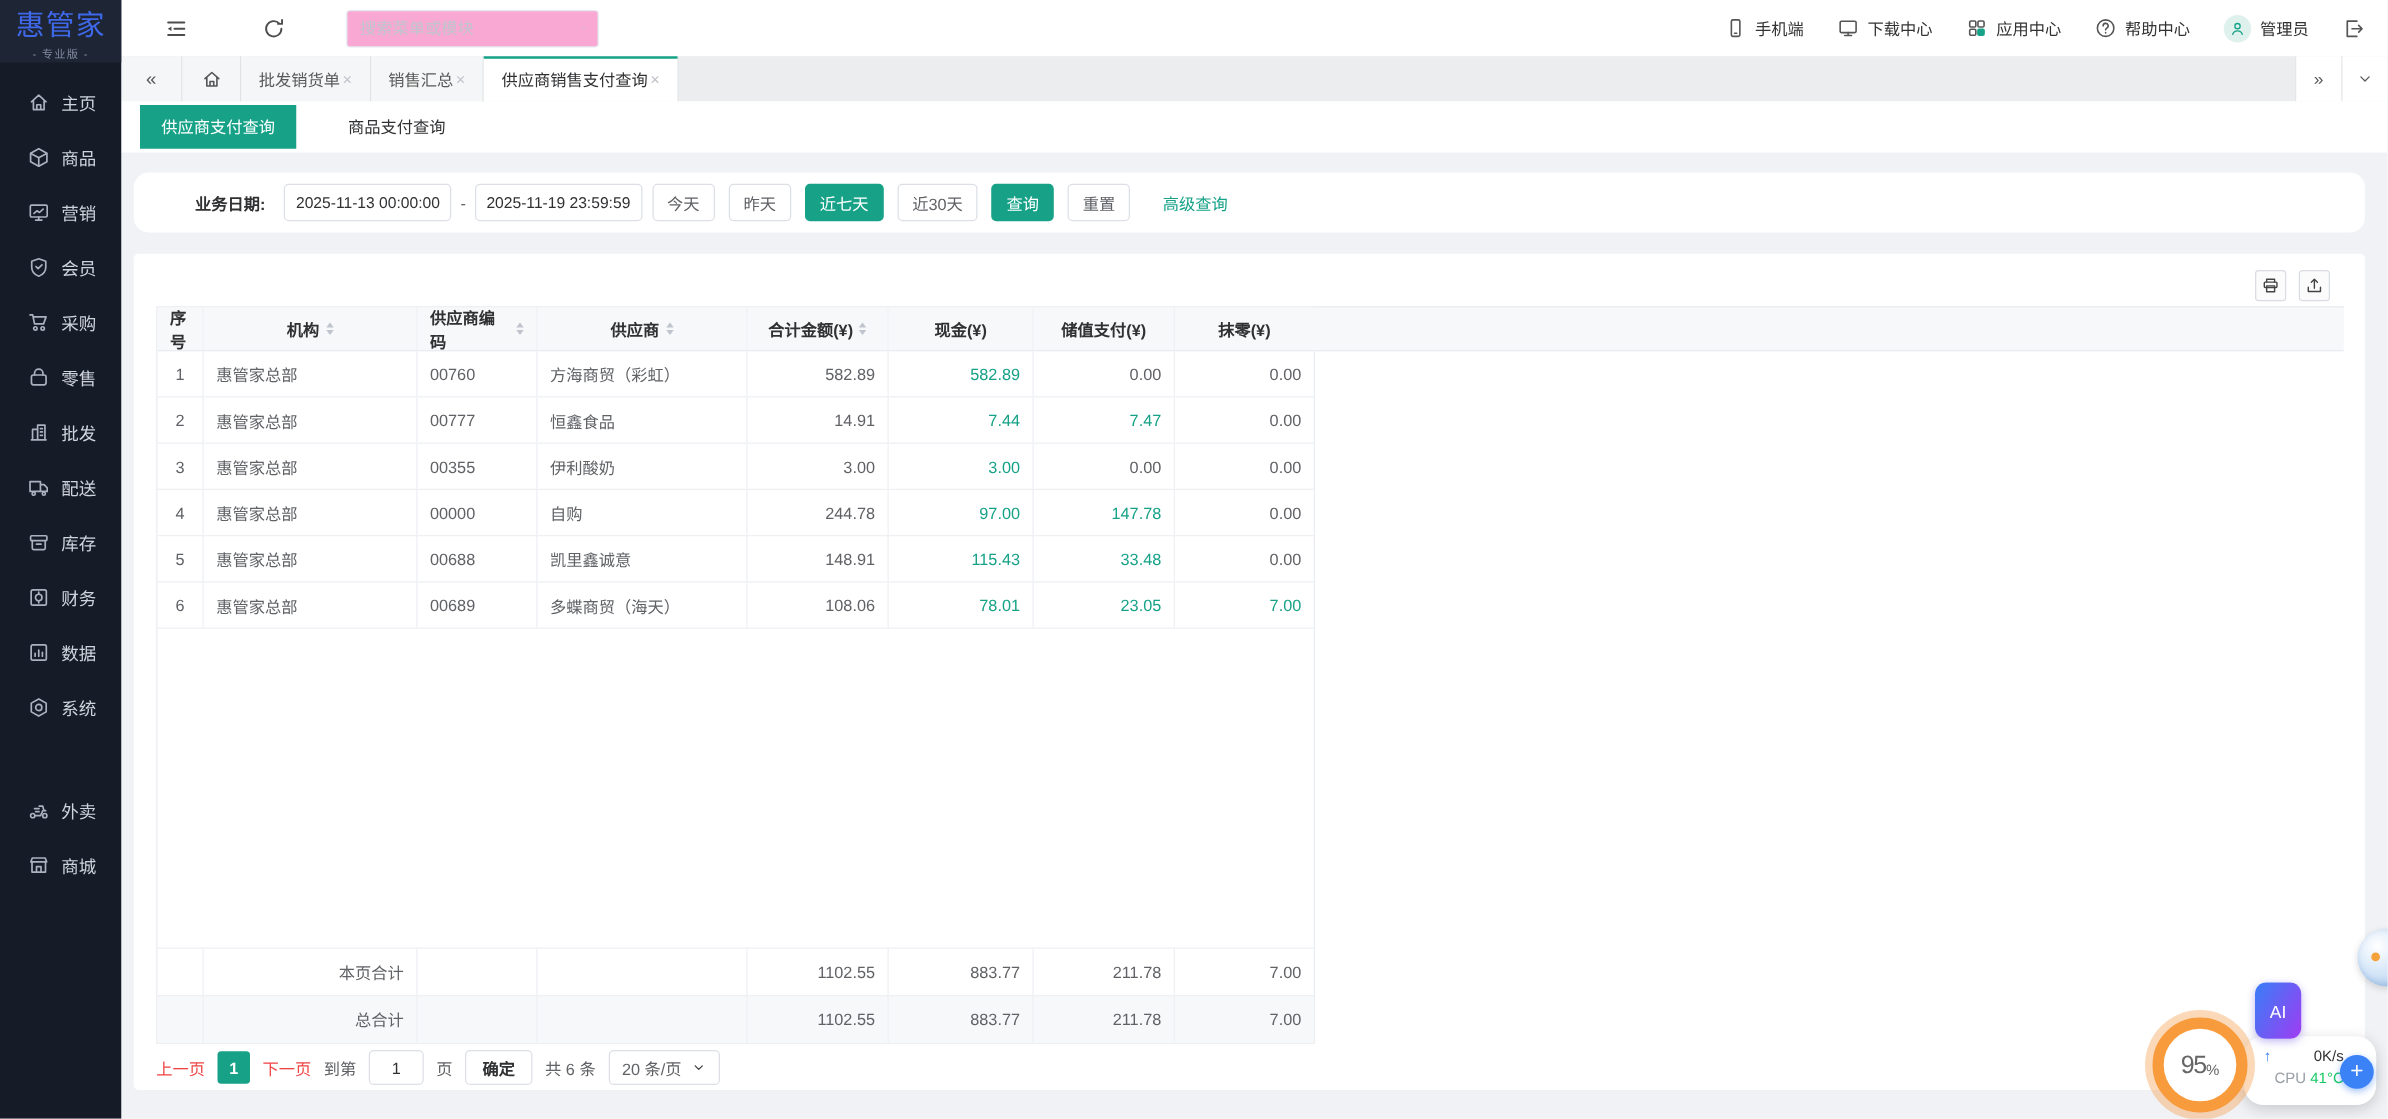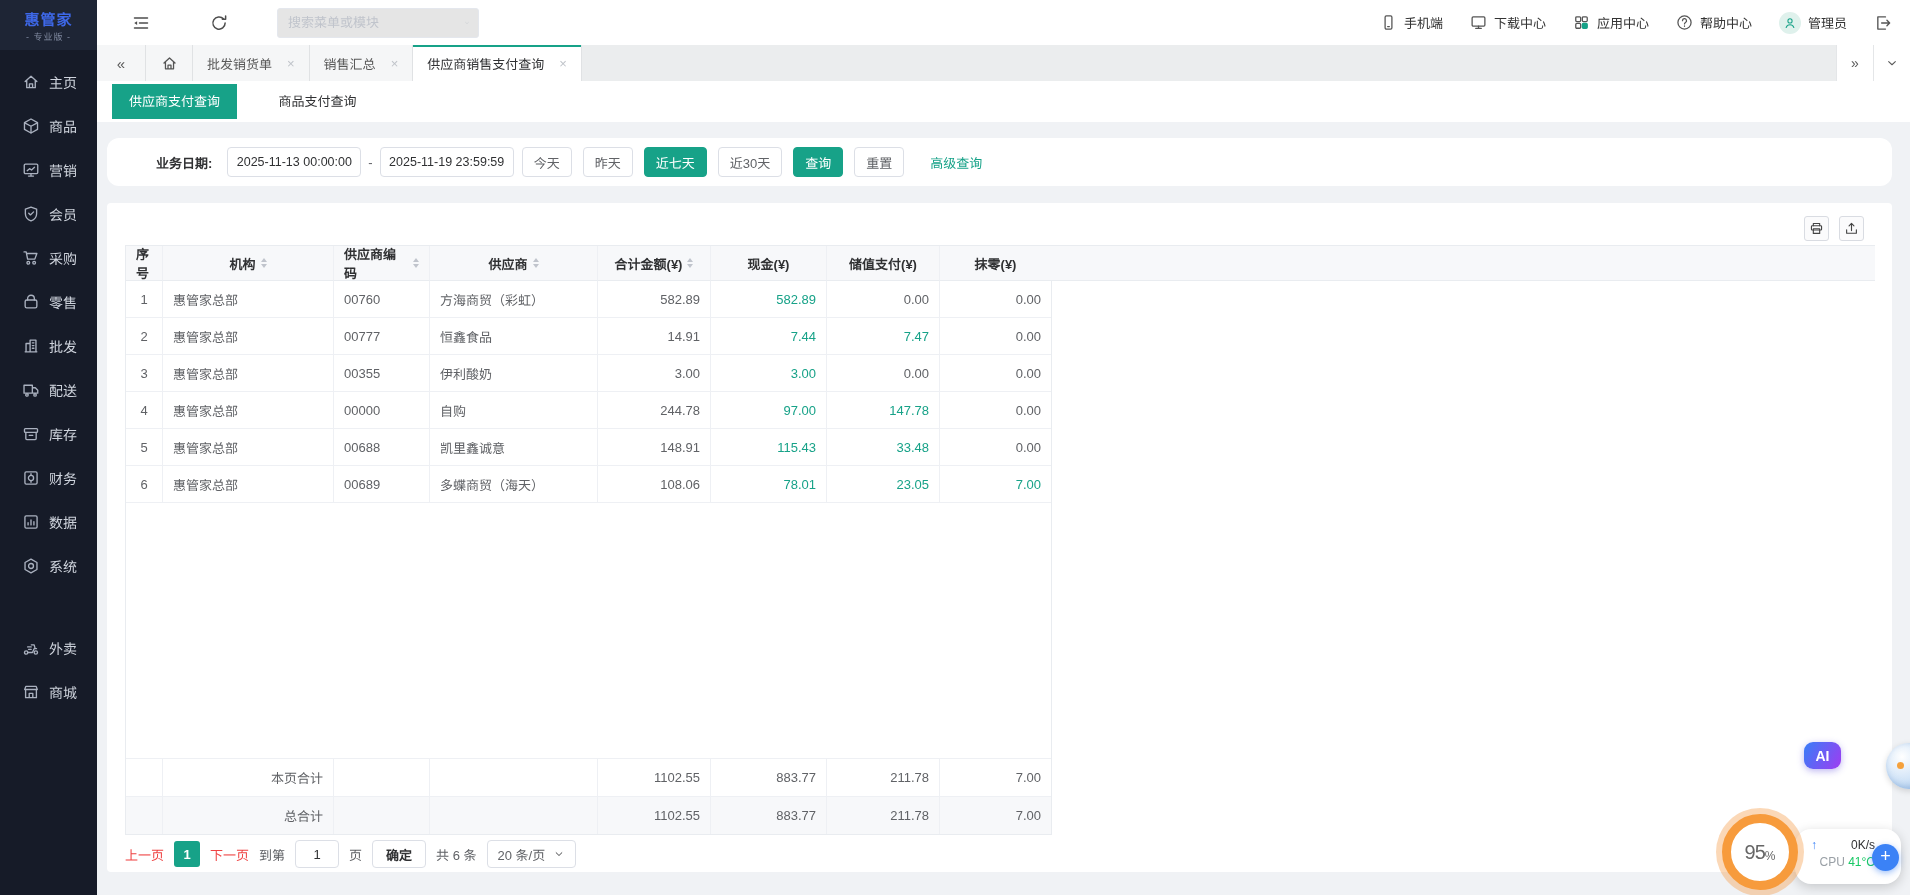--- a/index.html
+++ b/index.html
@@ -4,49 +4,49 @@
 <style>
   *{box-sizing:border-box;margin:0;padding:0}
   html,body{width:1910px;height:895px;overflow:hidden}
   body{font-family:"Liberation Sans","DejaVu Sans",sans-serif;background:#f0f2f5;position:relative;color:#303133}
   .ic{display:inline-flex;align-items:center;justify-content:center}
   .ic svg{display:block}
 
   
   .sidebar{position:absolute;left:0;top:0;width:97px;height:895px;background:#161b28;z-index:5}
   .logo{height:50px;background:#1e2535;display:flex;flex-direction:column;align-items:center;justify-content:center}
-  .logo-name{color:#3e68e8;font-size:15px;font-weight:bold;letter-spacing:1px}
+  .logo-name{color:#3e68e8;font-size:23px;font-weight:normal;letter-spacing:1px}
   .logo-sub{color:#808aa0;font-size:9px;margin-top:1px;letter-spacing:1px}
   .menu{padding-top:10px}
   .side-item{height:44px;display:flex;align-items:center;padding-left:22px;color:#ced3dc;font-size:14px;cursor:pointer}
   .side-item .ic{width:18px;height:18px;margin-right:9px;color:#aab1bf}
   .side-item.gap{margin-top:38px}
 
   
   .main{position:absolute;left:97px;top:0;width:1813px;height:895px}
 
   .topbar{height:45px;background:#fff;display:flex;align-items:center;padding:0 18px 0 34px}
   .tb-icon{width:20px;height:20px;color:#4d4d4d;cursor:pointer}
   .tb-icon.refresh{margin-left:58px}
-  .search-box{margin-left:48px;width:202px;height:30px;border:1px solid #e4e7ed;border-radius:3px;display:flex;align-items:center;padding:0 8px 0 10px;background:#e5e5e5}
+  .search-box{margin-left:48px;width:202px;height:30px;border:1px solid #e4e7ed;border-radius:3px;display:flex;align-items:center;padding:0 8px 0 10px;background:#f9a8d4}
   .search-box input{border:none;outline:none;flex:1;font-size:13px;color:#606266;font-family:inherit;background:transparent}
   .search-box input::placeholder{color:#c0c4cc}
   .search-box .ic{color:#c0c4cc}
   .tb-right{margin-left:auto;display:flex;align-items:center;gap:27px}
   .tb-link{display:flex;align-items:center;gap:7px;font-size:13px;color:#333;cursor:pointer}
   .tb-link .ic{width:17px;height:17px;color:#555}
   .user-ic{width:22px;height:22px;border-radius:50%;background:#dff1ec;color:#17a288;display:flex;align-items:center;justify-content:center}
   .user-ic svg{width:14px;height:14px}
   .exit .ic{width:18px;height:18px;color:#555}
 
   
   .tabstrip{height:36px;background:#ebedee;display:flex;align-items:stretch}
   .tab-collapse,.tab-home{width:49px;background:#f5f6f7;border-right:1px solid #e0e2e4;display:flex;align-items:center;justify-content:center;color:#595959;cursor:pointer;font-size:15px}
   .tab-home{width:47px}.tab-home .ic{width:17px;height:17px;color:#555}
-  .tab{display:flex;align-items:center;gap:15px;padding:0 14px;background:#f5f6f7;border-right:1px solid #e0e2e4;font-size:13px;color:#595959;cursor:pointer;position:relative}
+  .tab{display:flex;align-items:center;gap:2px;padding:0 14px;background:#f5f6f7;border-right:1px solid #e0e2e4;font-size:13px;color:#595959;cursor:pointer;position:relative}
   .tab .x{color:#bfc3c9;font-size:13px;cursor:pointer}
   .tab.active{background:#fff;color:#303133}
   .tab.active::before{content:"";position:absolute;left:0;top:0;right:0;height:2px;background:#17a288}
   .strip-right{margin-left:auto;display:flex}
   .strip-btn{width:37px;background:#fff;border-left:1px solid #e4e6e8;display:flex;align-items:center;justify-content:center;color:#595959;font-size:14px;cursor:pointer}
   .strip-btn .ic{width:14px;height:14px}
 
   
   .subtabs{height:41px;background:#fff;display:flex;align-items:center;padding-left:15px;gap:18px}
   .subtab{min-width:125px;height:35px;line-height:35px;text-align:center;font-size:13px;color:#303133;padding:0 12px;cursor:pointer}
@@ -88,21 +88,21 @@
   
   .pager{display:flex;align-items:center;gap:10px;margin-top:5px;font-size:13px;color:#606266}
   .pg-dis{color:#ef4444;cursor:default}
   .pg-cur{width:26px;height:26px;background:#17a288;color:#fff;border-radius:3px;display:flex;align-items:center;justify-content:center;font-weight:bold;cursor:pointer}
   .pg-input{width:44px;height:28px;border:1px solid #dcdfe6;border-radius:4px;text-align:center;font-size:13px;color:#303133;outline:none;font-family:inherit}
   .pg-confirm{height:28px;padding:0 13px;border:1px solid #dcdfe6;border-radius:4px;background:#fff;font-size:13px;font-weight:bold;color:#303133;cursor:pointer;font-family:inherit}
   .pg-size{height:28px;border:1px solid #dcdfe6;border-radius:4px;display:flex;align-items:center;gap:8px;padding:0 10px;cursor:pointer;background:#fff}
   .pg-size .ic{width:12px;height:12px;color:#303133}
 
   
-  .w-ai{position:absolute;left:1804px;top:742px;width:37px;height:27px;border-radius:9px;background:linear-gradient(120deg,#3d7bf7 5%,#9a3ff2 95%);color:#fff;font-weight:bold;font-size:14px;display:flex;align-items:center;justify-content:center;box-shadow:0 2px 7px rgba(90,70,220,.4);cursor:pointer;z-index:9}
+  .w-ai{position:absolute;left:1804px;top:786px;width:37px;height:45px;border-radius:9px;background:linear-gradient(120deg,#3d7bf7 5%,#9a3ff2 95%);color:#fff;font-weight:normal;font-size:14px;display:flex;align-items:center;justify-content:center;box-shadow:0 2px 7px rgba(90,70,220,.4);cursor:pointer;z-index:9}
   .w-ring{position:absolute;left:1722px;top:814px;width:76px;height:76px;border:9px solid #f79b3c;border-radius:50%;background:#fff;box-shadow:0 0 0 6px rgba(246,157,74,.4);display:flex;align-items:center;justify-content:center;color:#666;z-index:10;cursor:pointer}
   .w-ring .num{font-size:20px;letter-spacing:-1px}
   .w-ring .unit{font-size:12px;margin-top:8px}
   .w-pill{position:absolute;left:1795px;top:829px;width:106px;height:55px;background:#fff;border-radius:16px;box-shadow:0 3px 12px rgba(0,0,0,.18);padding:9px 26px 0 16px;font-size:12px;z-index:8}
   .w-pill .l1{display:flex;justify-content:space-between;color:#303133}
   .w-pill .up{color:#3b82f6;font-weight:bold}
   .w-pill .l2{margin-top:3px;text-align:right;color:#9aa0a6}
   .w-pill .temp{color:#17c964}
   .w-plus{position:absolute;left:1872px;top:844px;width:27px;height:27px;border-radius:50%;background:#3b82f6;color:#fff;font-size:18px;line-height:25px;text-align:center;box-shadow:0 2px 6px rgba(59,130,246,.5);cursor:pointer;z-index:11}
   .w-globe{position:absolute;left:1886px;top:743px;width:46px;height:46px;border-radius:50%;background:radial-gradient(circle at 35% 30%,#ffffff,#d5e6f8 50%,#a9c9ec);box-shadow:inset -2px -2px 6px rgba(120,160,210,.55),0 2px 6px rgba(0,0,0,.15);z-index:9}

